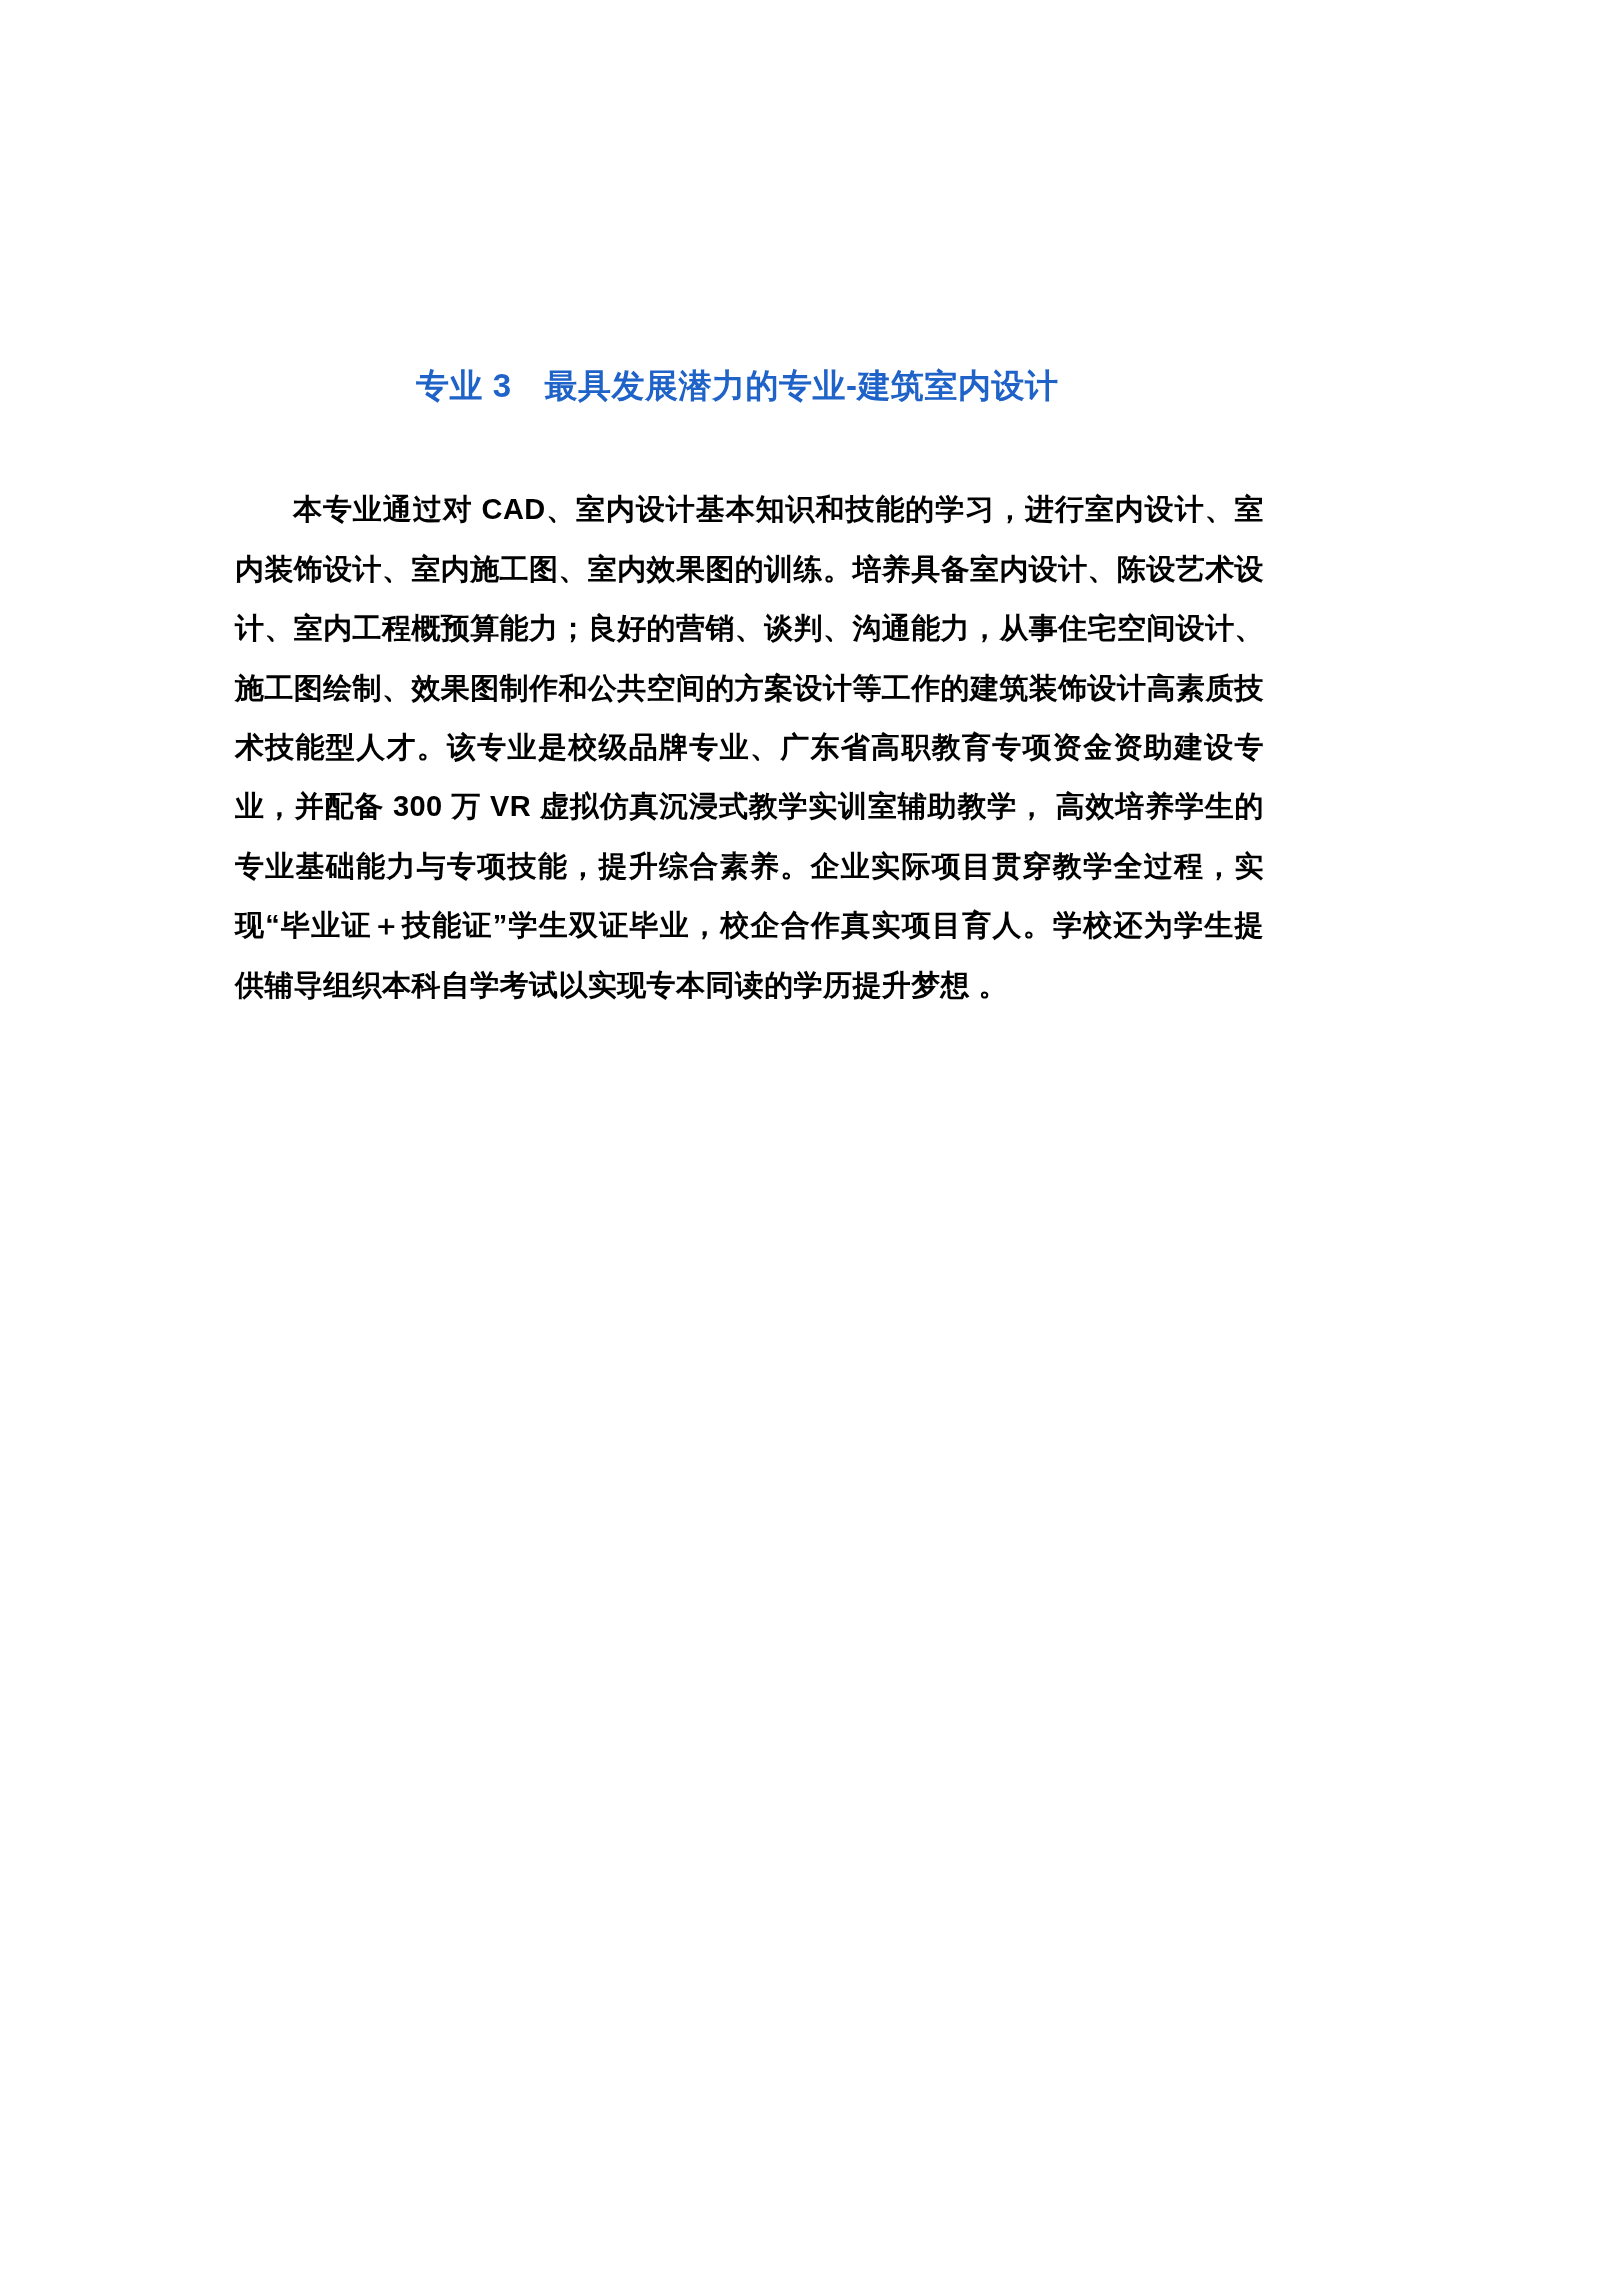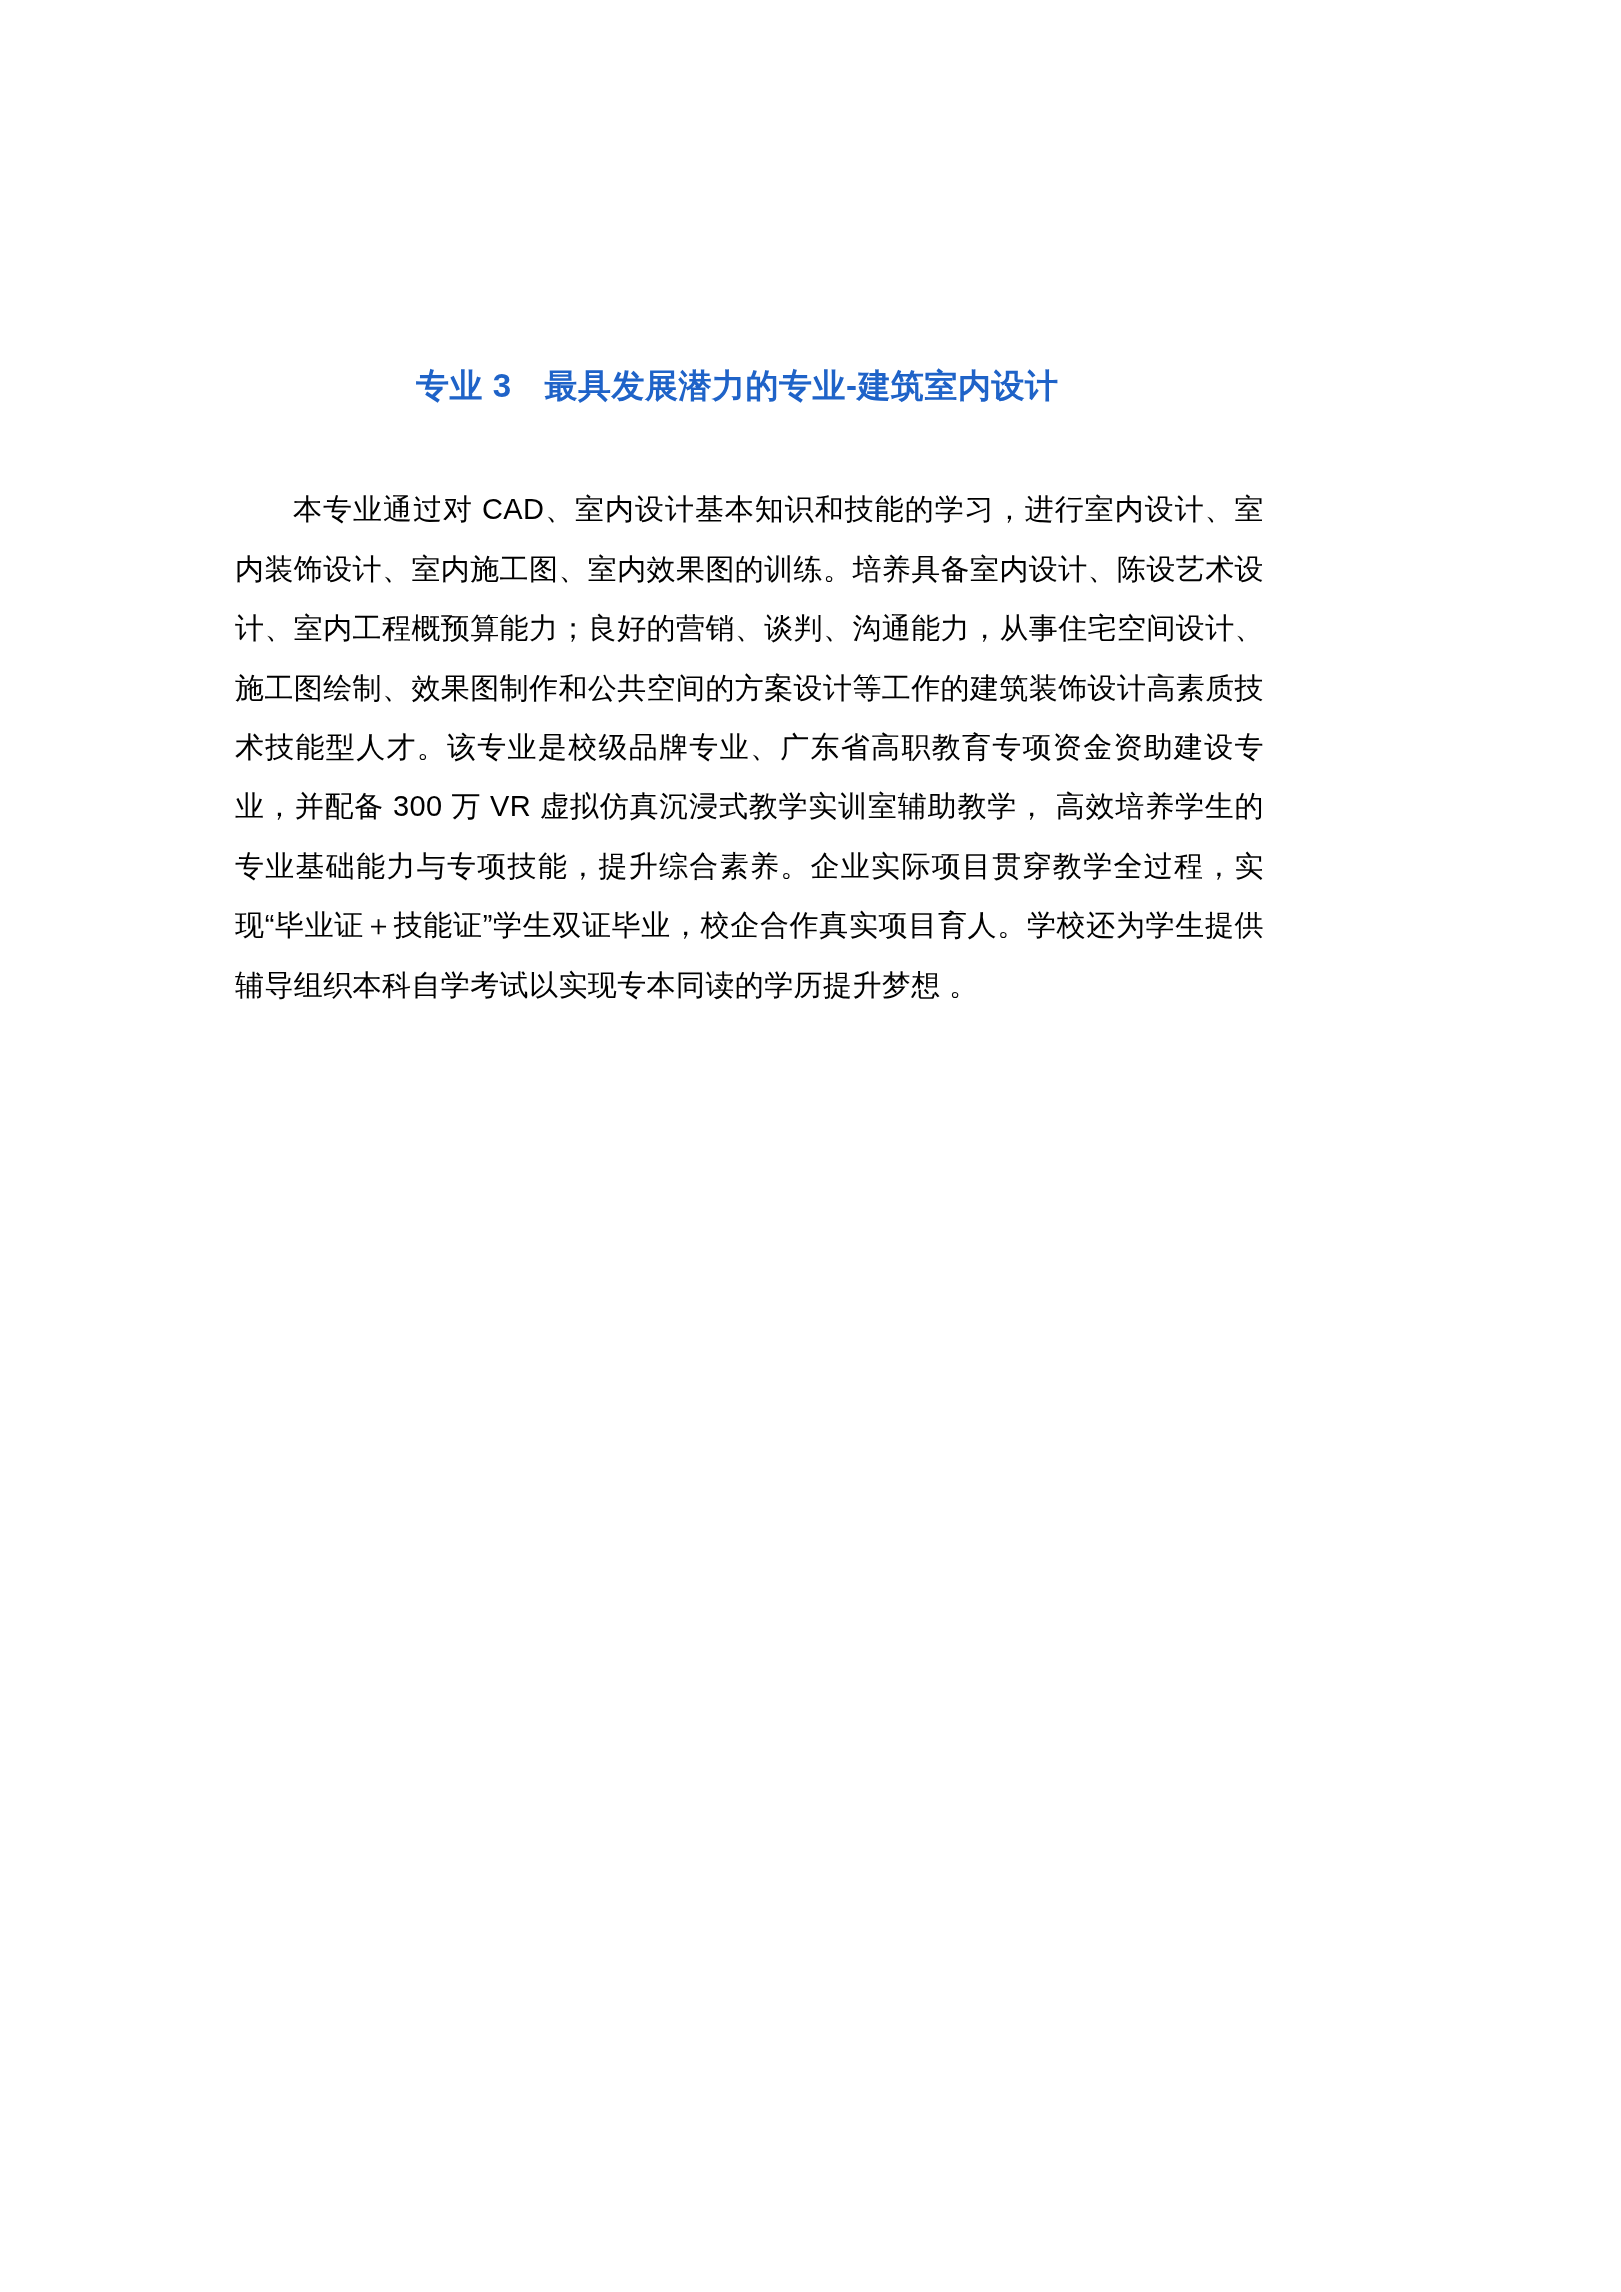--- a/index.html
+++ b/index.html
@@ -46,20 +46,21 @@
   .body-text {
     margin-top: 71px;
     font-size: 29px;
     line-height: 2.05;
     color: #000000;
     text-align: justify;
     text-justify: inter-ideograph;
     text-indent: 2em;
     letter-spacing: 0.4px;
     width: 1029px;
+    font-weight: bold;
   }
 </style>
 </head>
 <body>
 
 <div class="page">
   <div class="content">
 
     <h1 class="doc-title">
       <span>专业 3</span><span class="title-gap"></span><span>最具发展潜力的专业-建筑室内设计</span>

